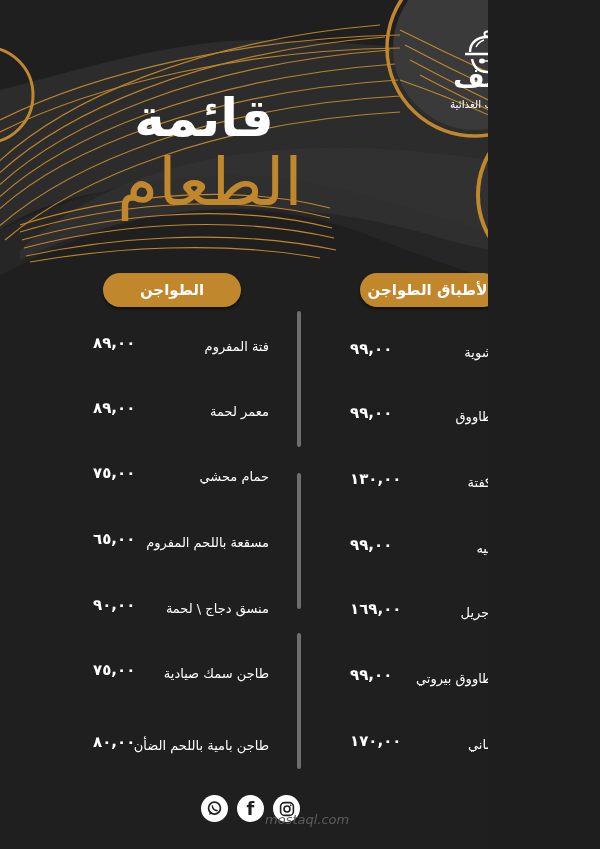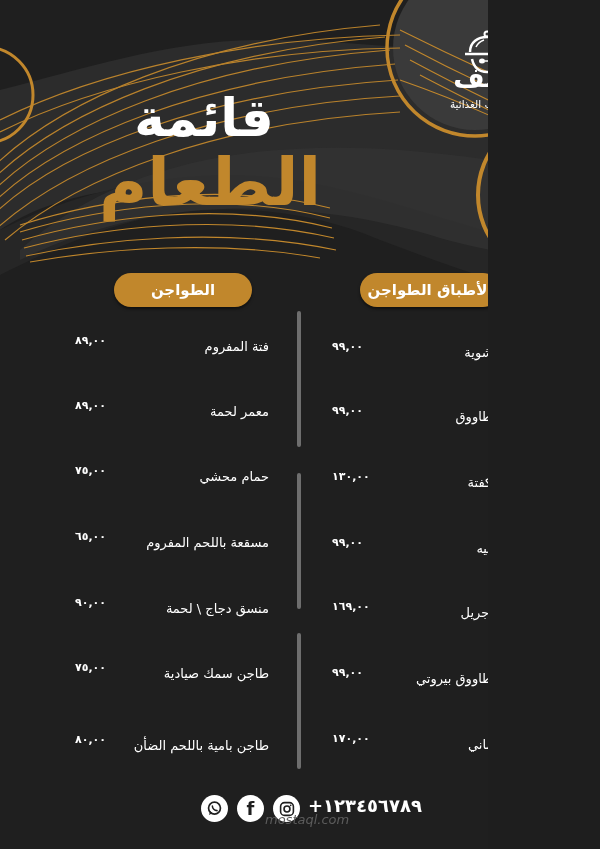--- a/index.html
+++ b/index.html
@@ -5,30 +5,30 @@
   * { box-sizing: border-box; margin: 0; padding: 0; }
   html, body { width: 600px; height: 849px; background: #1e1e1e; overflow: hidden; }
   body { font-family: "DejaVu Sans", sans-serif; color: #fff; position: relative; }
   .page { position: absolute; left: 0; top: 0; width: 488px; height: 849px; background: #1f1f1f; overflow: hidden; }
   .bg-svg { position: absolute; left: 0; top: 0; width: 600px; height: 849px; }
   .logo-icon { position: absolute; left: 462px; top: 30px; width: 50px; height: 46px; }
   .logo-name { position: absolute; left: 440px; top: 62px; width: 96px; text-align: center; font-size: 27px; font-weight: bold; color: #fff; direction: rtl; letter-spacing: -1px; }
   .logo-tag { position: absolute; left: 420px; top: 98px; width: 136px; text-align: center; font-size: 10.5px; color: #fff; direction: rtl; }
 
   .title-1 { position: absolute; left: 84px; top: 92px; width: 240px; text-align: center; font-size: 52px; font-weight: bold; color: #ffffff; direction: rtl; line-height: 1; letter-spacing: -2px; }
-  .title-2 { position: absolute; left: 80px; top: 150px; width: 260px; text-align: center; font-size: 66px; font-weight: bold; color: #c1872c; direction: rtl; line-height: 1; letter-spacing: -2px; }
+  .title-2 { position: absolute; left: 80px; top: 150px; width: 260px; text-align: center; font-size: 66px; font-weight: normal; color: #c1872c; direction: rtl; line-height: 1; letter-spacing: -2px; }
 
   .pill { position: absolute; top: 273px; height: 34px; border-radius: 17px; background: #c1872c; color: #fff; font-size: 15px; font-weight: bold; text-align: center; line-height: 34px; direction: rtl; box-shadow: 0 2px 3px rgba(0,0,0,0.5); }
   .pill-main { left: 360px; width: 140px; }
-  .pill-tagine { left: 114px; width: 138px; }
+  .pill-tagine { left: 103px; width: 138px; }
 
   .divider { position: absolute; left: 297px; width: 4px; border-radius: 2px; background: #6e6e6e; }
   .item { position: absolute; height: 30px; direction: rtl; }
   .item-name { position: absolute; right: 0; top: 0; font-size: 13px; color: #fff; white-space: nowrap; }
-  .item-price { position: absolute; top: -5px; font-size: 11px; color: #fff; white-space: nowrap; direction: ltr; font-weight: bold; }
+  .item-price { position: absolute; top: -5px; font-size: 15px; color: #fff; white-space: nowrap; direction: ltr; font-weight: bold; margin-left: 18px; }
 
   .right-col .item { left: 310px; width: 218px; }
   .right-col .item-price { left: 22px; }
   .left-col .item { left: 60px; width: 209px; }
   .left-col .item-price { left: 15px; }
   .social { position: absolute; top: 795px; width: 27px; height: 27px; border-radius: 50%; background: #fff; display: flex; align-items: center; justify-content: center; }
   .phone { position: absolute; top: 795px; left: 308px; font-size: 18px; font-weight: bold; color: #fff; letter-spacing: 0px; }
   .watermark { position: absolute; top: 812px; left: 265px; font-size: 13px; color: #5c5c5c; font-family: "DejaVu Sans", sans-serif; font-style: italic; }
 </style>
 </head>
@@ -173,16 +173,15 @@
   <div class="social" style="left:237px;">
     <span style="color:#1f1f1f;font-weight:bold;font-size:18px;font-family:'DejaVu Sans',sans-serif;line-height:1;">f</span>
   </div>
   <div class="social" style="left:273px;">
     <svg width="16" height="16" viewBox="0 0 20 20">
       <rect x="2" y="2" width="16" height="16" rx="5" fill="none" stroke="#1f1f1f" stroke-width="2"></rect>
       <circle cx="10" cy="10" r="3.7" fill="none" stroke="#1f1f1f" stroke-width="2"></circle>
       <circle cx="14.6" cy="5.4" r="1.1" fill="#1f1f1f"></circle>
     </svg>
   </div>
-  <div class="phone">+١٢٣٤٥٦٧٨٩</div>
   <div class="watermark">mostaql.com</div>
 
 </div>
 
 </body></html>

